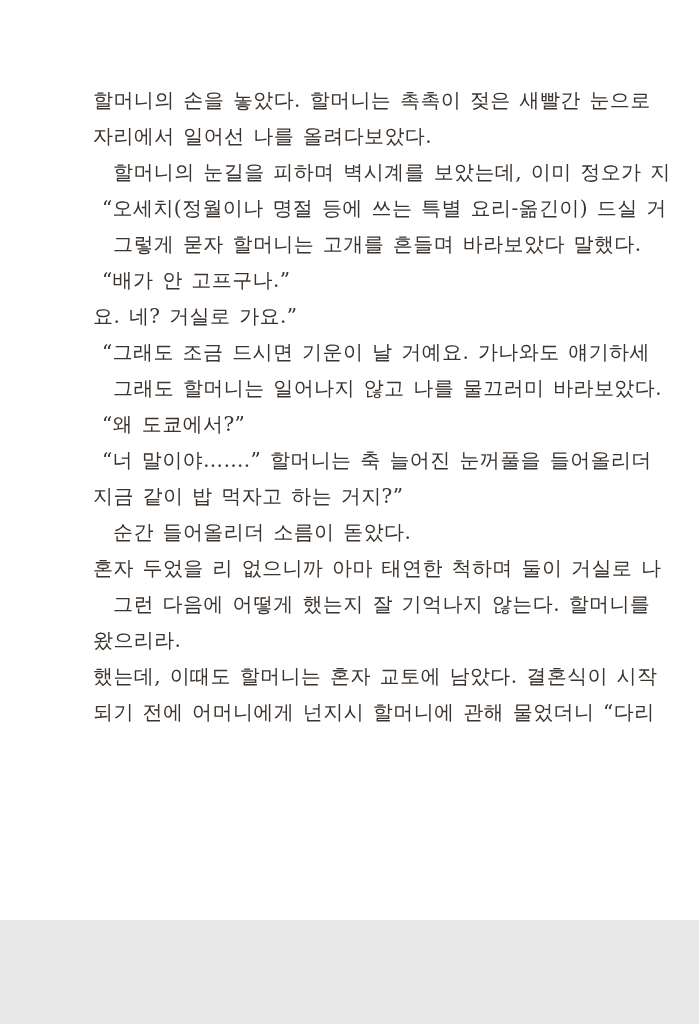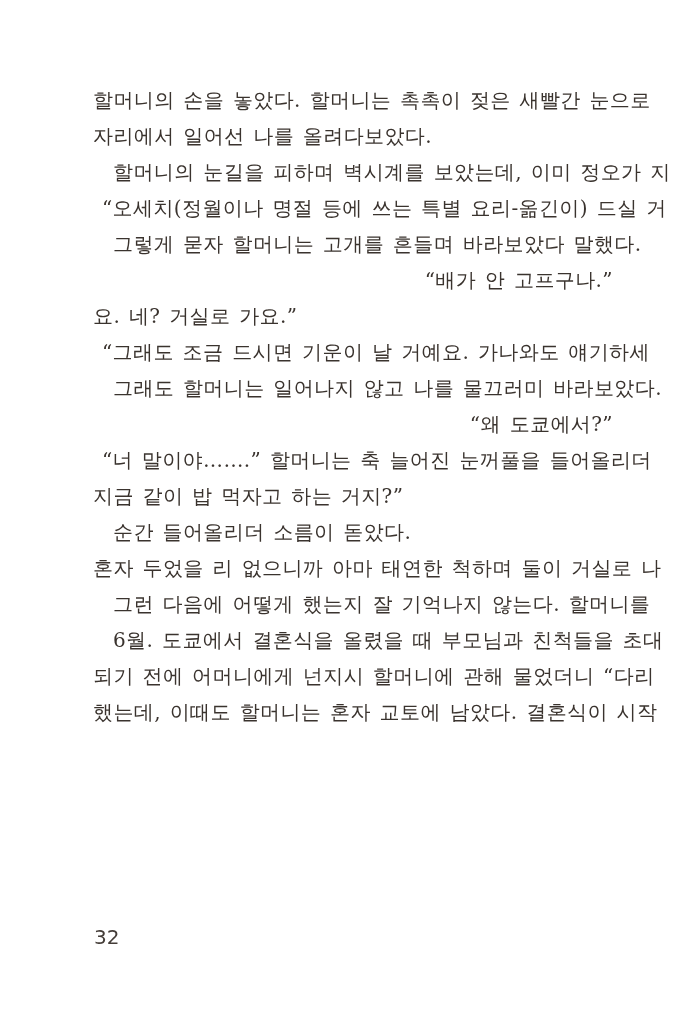--- a/index.html
+++ b/index.html
@@ -3,21 +3,21 @@
 <meta charset="utf-8">
 <style>
   html, body {
     margin: 0;
     padding: 0;
     background: #e8e8e8;
   }
   .page {
     position: relative;
     width: 699px;
-    height: 1024px;
+    height: 920px;
     margin: 0 auto;
     background: #ffffff;
     overflow: hidden;
     font-family: "DejaVu Serif", "Liberation Serif", serif;
     color: #3a332e;
   }
   .text-block {
     position: absolute;
     left: 93px;
     top: 82px;
@@ -27,21 +27,21 @@
     height: 36px;
     line-height: 36px;
     font-size: 20px;
     letter-spacing: 0.4px;
     word-spacing: 2px;
     white-space: nowrap;
     text-align: left;
   }
   .indent-none  { padding-left: 0; }
   .indent-para  { padding-left: 20px; }
-  .indent-quote { padding-left: 9px; text-align: right; }
+  .indent-quote { padding-left: 9px; }
   .page-number {
     position: absolute;
     left: 94px;
     top: 927px;
     font-family: "DejaVu Sans", "Liberation Sans", sans-serif;
     font-size: 20px;
     line-height: 20px;
     color: #443d38;
   }
 </style>
@@ -59,20 +59,20 @@
     <div class="line indent-quote">“배가 안 고프구나.”</div>
     <div class="line indent-none">요. 네? 거실로 가요.”</div>
     <div class="line indent-quote">“그래도 조금 드시면 기운이 날 거예요. 가나와도 얘기하세</div>
     <div class="line indent-para">그래도 할머니는 일어나지 않고 나를 물끄러미 바라보았다.</div>
     <div class="line indent-quote">“왜 도쿄에서?”</div>
     <div class="line indent-quote">“너 말이야…….” 할머니는 축 늘어진 눈꺼풀을 들어올리더</div>
     <div class="line indent-none">지금 같이 밥 먹자고 하는 거지?”</div>
     <div class="line indent-para">순간 들어올리더 소름이 돋았다.</div>
     <div class="line indent-none">혼자 두었을 리 없으니까 아마 태연한 척하며 둘이 거실로 나</div>
     <div class="line indent-para">그런 다음에 어떻게 했는지 잘 기억나지 않는다. 할머니를</div>
-    <div class="line indent-para">6월. 도쿄에서 결혼식을 올렸을 때 부모님과 친척들을 초대</div>
+    <div class="line indent-none">왔으리라.</div>
+    <div class="line indent-none">했는데, 이때도 할머니는 혼자 교토에 남았다. 결혼식이 시작</div>
     <div class="line indent-none">되기 전에 어머니에게 넌지시 할머니에 관해 물었더니 “다리</div>
-    <div class="line indent-none">했는데, 이때도 할머니는 혼자 교토에 남았다. 결혼식이 시작</div>
   </div>
 
   <div class="page-number">32</div>
 
 </div>
 
 </body></html>

